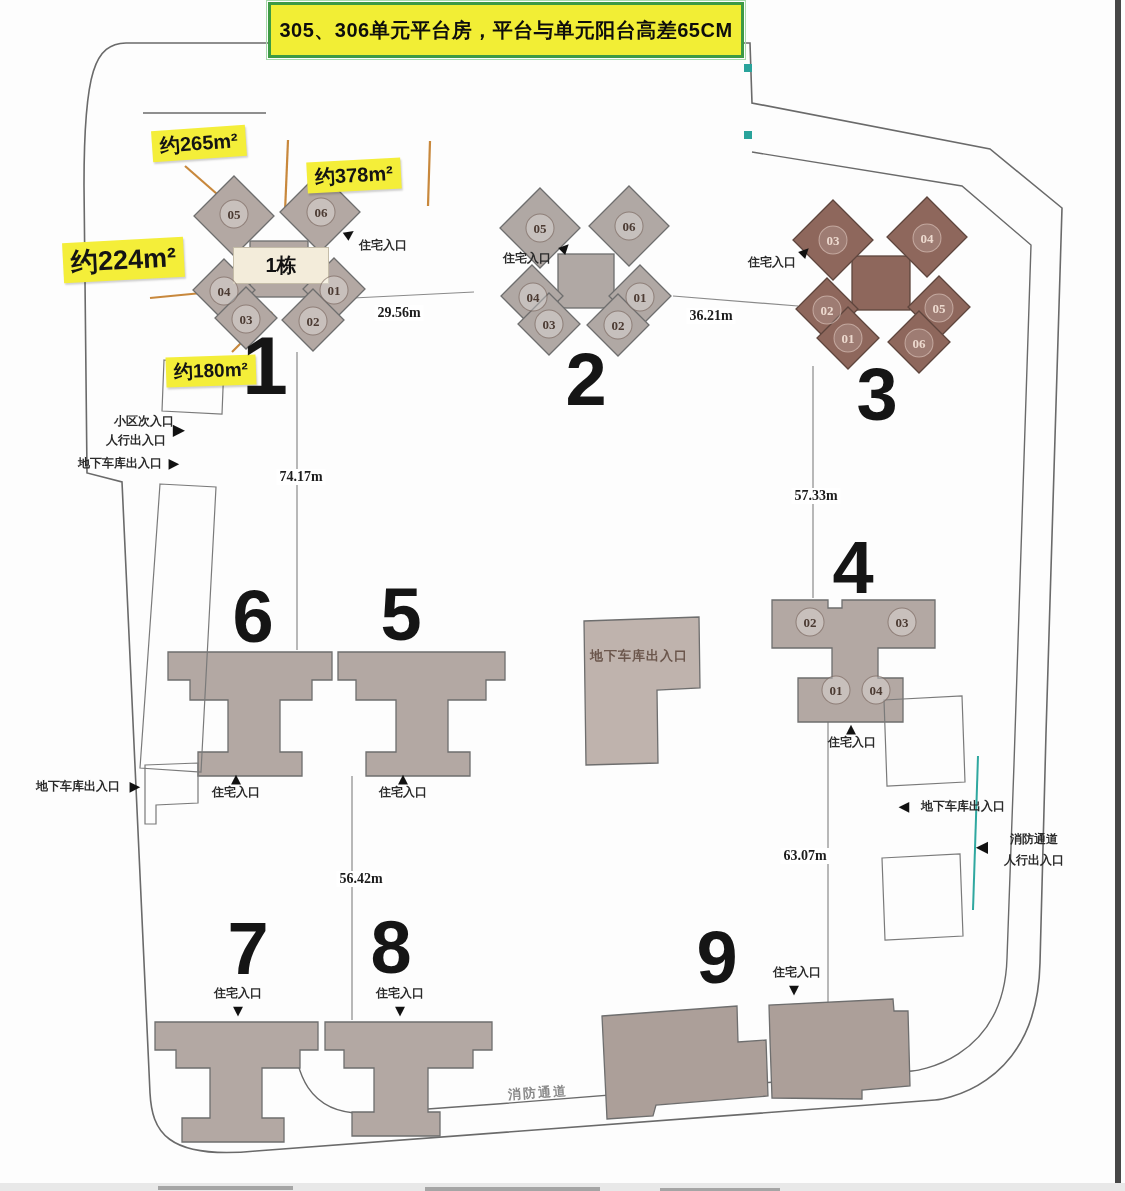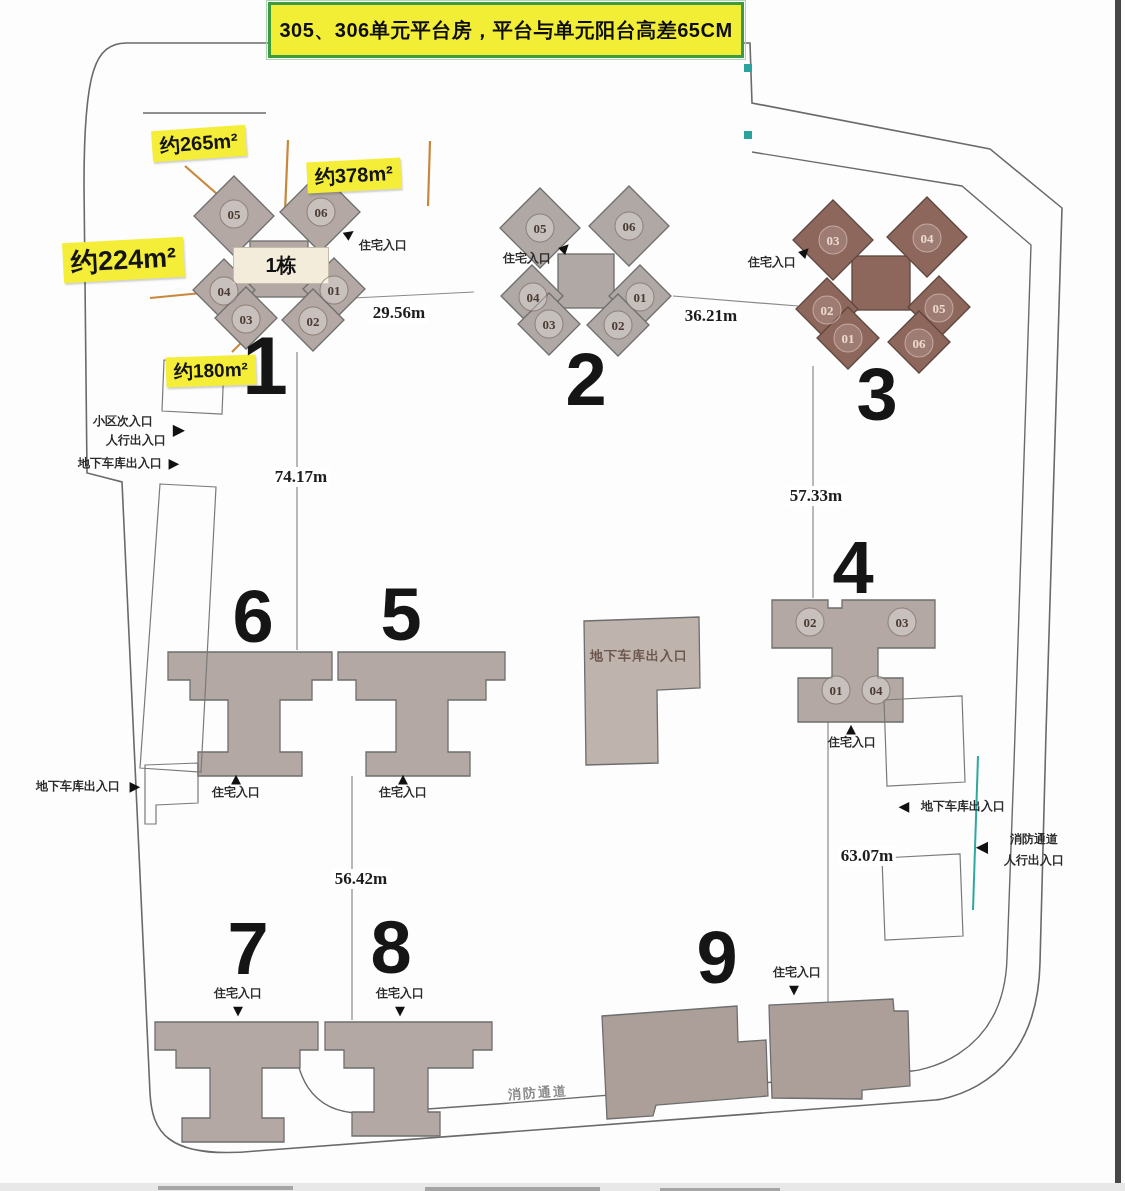--- a/index.html
+++ b/index.html
@@ -42,21 +42,21 @@
   .ent{
     position:absolute;transform:translate(-50%,-50%);
     font-weight:700;font-size:12px;color:#2a2a2a;white-space:nowrap;
   }
   .tri{
     position:absolute;transform:translate(-50%,-50%);
     color:#111;font-size:13px;line-height:1;font-family:"DejaVu Sans",sans-serif;
   }
   .dim{
     position:absolute;transform:translate(-50%,-50%);
-    font-family:"Liberation Serif",serif;font-weight:700;font-size:17px;
+    font-family:"Liberation Serif",serif;font-weight:700;font-size:14px;
     color:#1d1d1d;background:#ffffff;padding:0 3px;white-space:nowrap;
   }
   .maplabel{position:absolute;transform:translate(-50%,-50%);white-space:nowrap;}
   .pool-label{font-weight:700;font-size:13px;color:#6b564c;letter-spacing:1px;}
   .fire-label{font-weight:700;font-size:13px;color:#8a8a8a;letter-spacing:2px;}
   .sideline{font-weight:700;font-size:12px;color:#2a2a2a;}
   .edge-bar{position:absolute;top:0;width:6px;height:1191px;background:#474747;}
   .bottom-strip{position:absolute;left:0;top:1183px;width:1125px;height:8px;background:#e8e8e8;}
   .bottom-dash{position:absolute;background:#8f8f8f;opacity:0.75;}
 </style>
@@ -207,21 +207,21 @@
 
   <div class="ent" style="left:238px;top:993px">住宅入口</div>
   <span class="tri" style="left:238px;top:1010px">▼</span>
 
   <div class="ent" style="left:400px;top:993px">住宅入口</div>
   <span class="tri" style="left:400px;top:1010px">▼</span>
 
   <div class="ent" style="left:797px;top:972px">住宅入口</div>
   <span class="tri" style="left:794px;top:989px">▼</span>
 
-  <div class="maplabel sideline" style="left:123px;top:421px">小区次入口</div>
+  <div class="maplabel sideline" style="left:144px;top:421px">小区次入口</div>
   <div class="maplabel sideline" style="left:136px;top:440px">人行出入口</div>
   <span class="tri" style="left:179px;top:430px;font-size:16px">▶</span>
 
   <div class="maplabel sideline" style="left:120px;top:463px">地下车库出入口</div>
   <span class="tri" style="left:174px;top:463px;font-size:14px">▶</span>
 
   <div class="maplabel sideline" style="left:78px;top:786px">地下车库出入口</div>
   <span class="tri" style="left:135px;top:786px;font-size:14px">▶</span>
 
   <span class="tri" style="left:904px;top:806px;font-size:14px">◀</span>
@@ -232,21 +232,21 @@
   <div class="maplabel sideline" style="left:1034px;top:860px">人行出入口</div>
 
   <div class="maplabel pool-label" style="left:639px;top:656px">地下车库出入口</div>
   <div class="maplabel fire-label" style="left:538px;top:1093px;transform:translate(-50%,-50%) rotate(-4deg)">消防通道</div>
 
   <div class="dim" style="left:399px;top:313px">29.56m</div>
   <div class="dim" style="left:711px;top:316px">36.21m</div>
   <div class="dim" style="left:301px;top:477px">74.17m</div>
   <div class="dim" style="left:816px;top:496px">57.33m</div>
   <div class="dim" style="left:361px;top:879px">56.42m</div>
-  <div class="dim" style="left:867px;top:856px">63.07m</div>
+  <div class="dim" style="left:805px;top:856px">63.07m</div>
 
   <div class="edge-bar" style="left:1115px"></div>
   <div class="bottom-strip"></div>
   <div class="bottom-dash" style="left:158px;top:1186px;width:135px;height:4px"></div>
   <div class="bottom-dash" style="left:425px;top:1187px;width:175px;height:4px"></div>
   <div class="bottom-dash" style="left:660px;top:1188px;width:120px;height:3px"></div>
 
 </div>
 
 </body></html>

